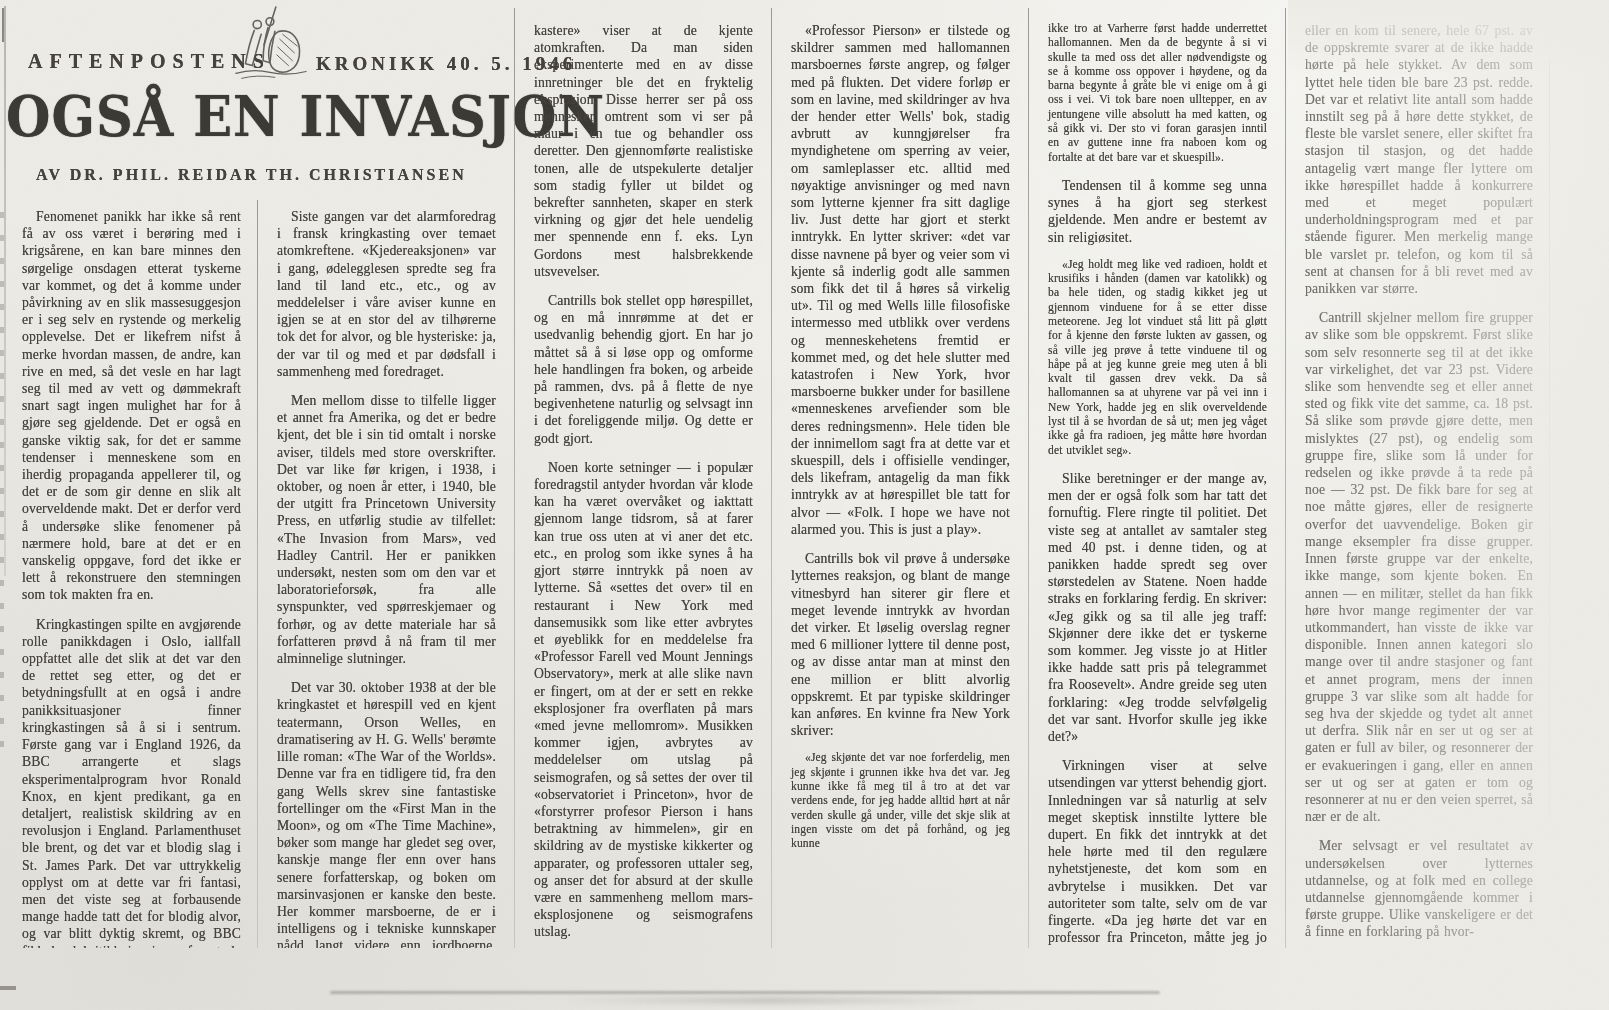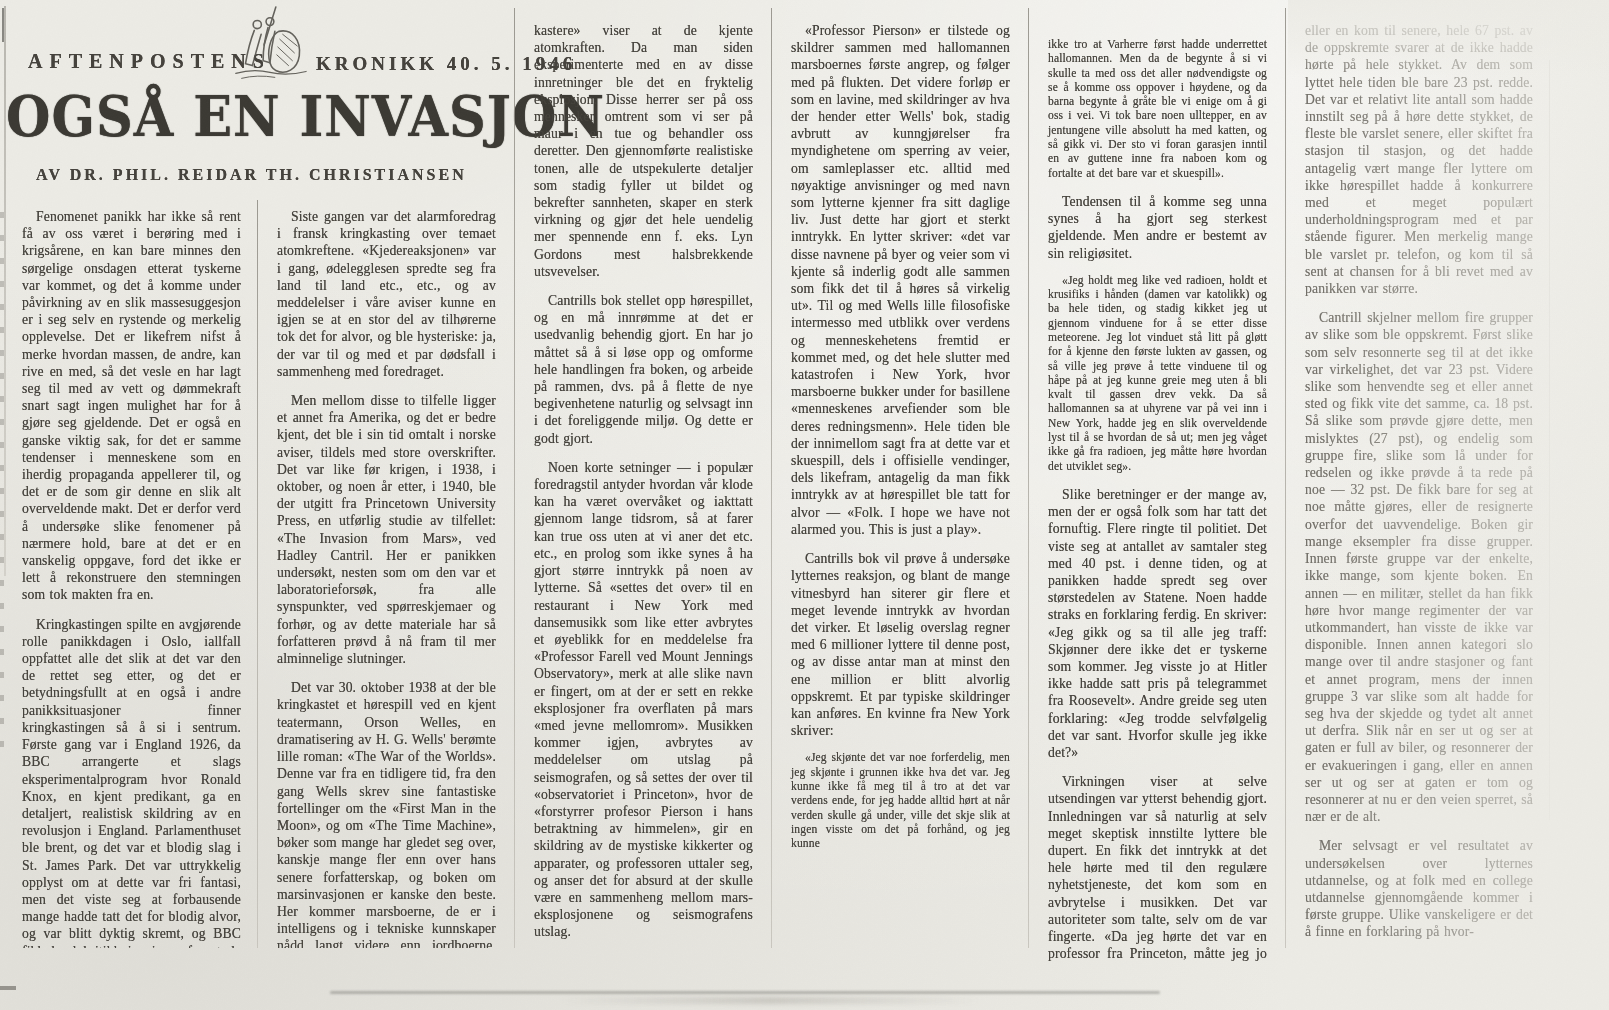--- a/index.html
+++ b/index.html
@@ -51,21 +51,21 @@
     text-indent:14px;
     font-size:13.7px;line-height:17.2px;
     letter-spacing:.12px;word-spacing:.8px;
   }
   .col p.no-indent{text-indent:0;}
   .col p.small{font-size:11.6px;line-height:14.3px;text-shadow:0 0 0.4px rgba(64,61,55,.7);}
   #col1{left:10px;  top:196px;height:752px;}
   #col2{left:265px; top:196px;height:752px;}
   #col3{left:522px; top:10px; height:938px;}
   #col4{left:779px; top:10px; height:938px;}
-  #col5{left:1036px;top:26px; height:938px;}
+  #col5{left:1036px;top:10px; height:938px;}
   #col6{left:1293px;top:10px; height:938px;width:252px;color:#6b6861;text-shadow:0 0 0.5px rgba(107,104,97,.6);}
   
   .vrule{position:absolute;width:1px;background:linear-gradient(180deg,#8d8a82,#b3b0a8 60%,#c4c1b9);opacity:.85;}
   #r0{left:4px;   top:6px;  height:570px;opacity:.55;width:2px;}
   #r1{left:257px; top:200px;height:748px;}
   #r2{left:514px; top:8px;  height:940px;}
   #r3{left:771px; top:8px;  height:940px;}
   #r4{left:1028px;top:8px;  height:940px;}
   #r5{left:1285px;top:8px;  height:940px;}
   #r6{left:1549px;top:60px; height:760px;opacity:.25;}

